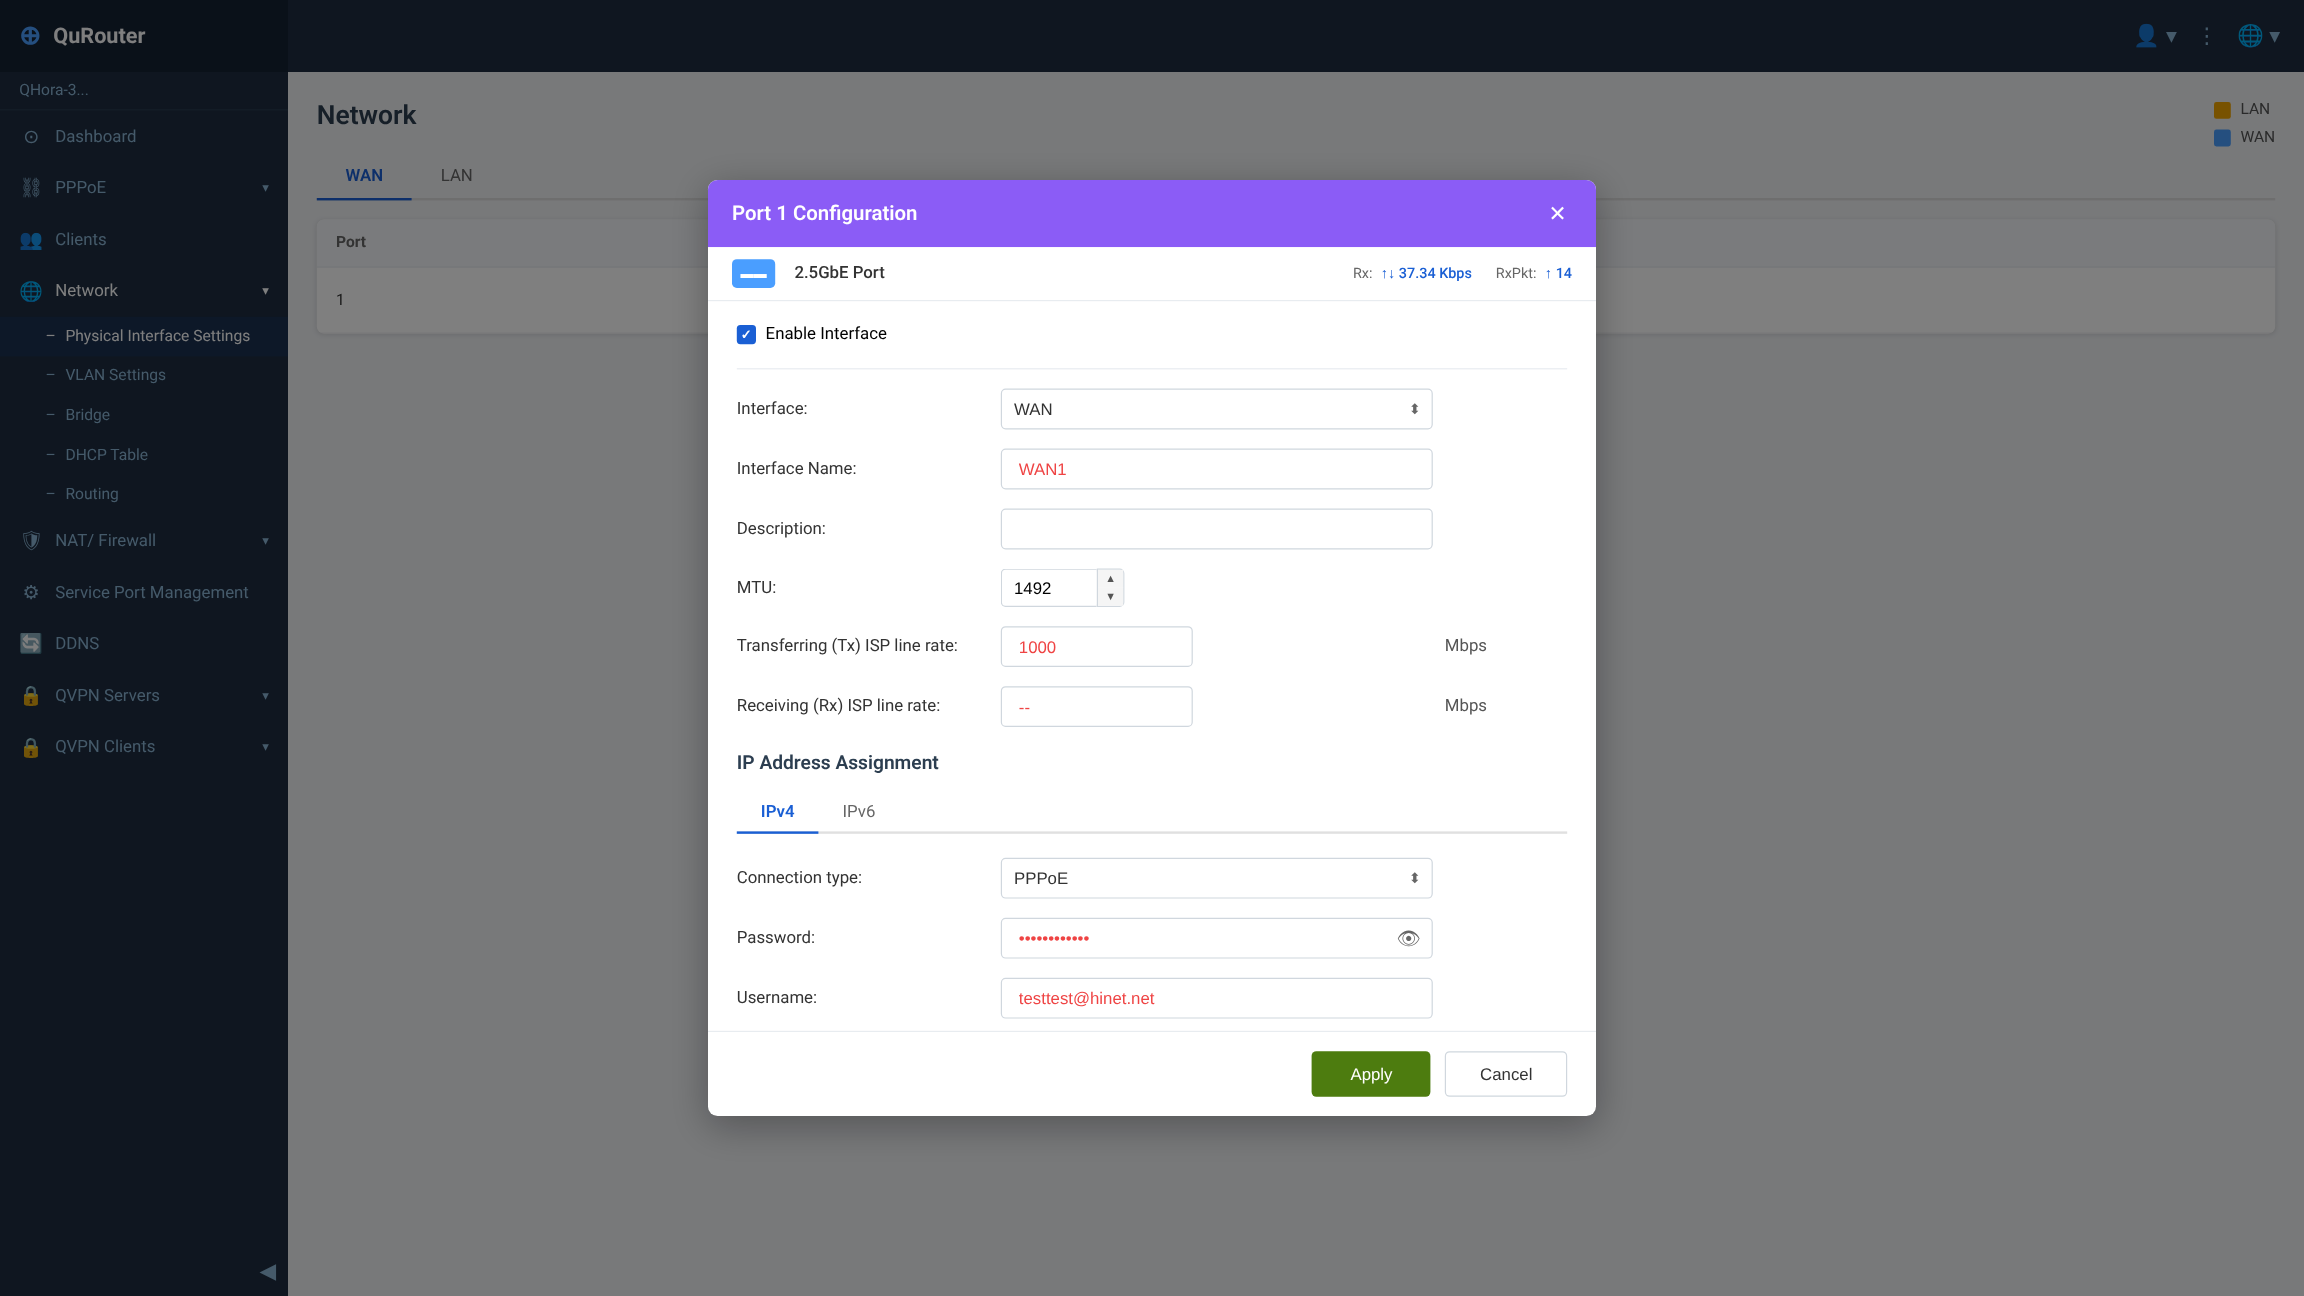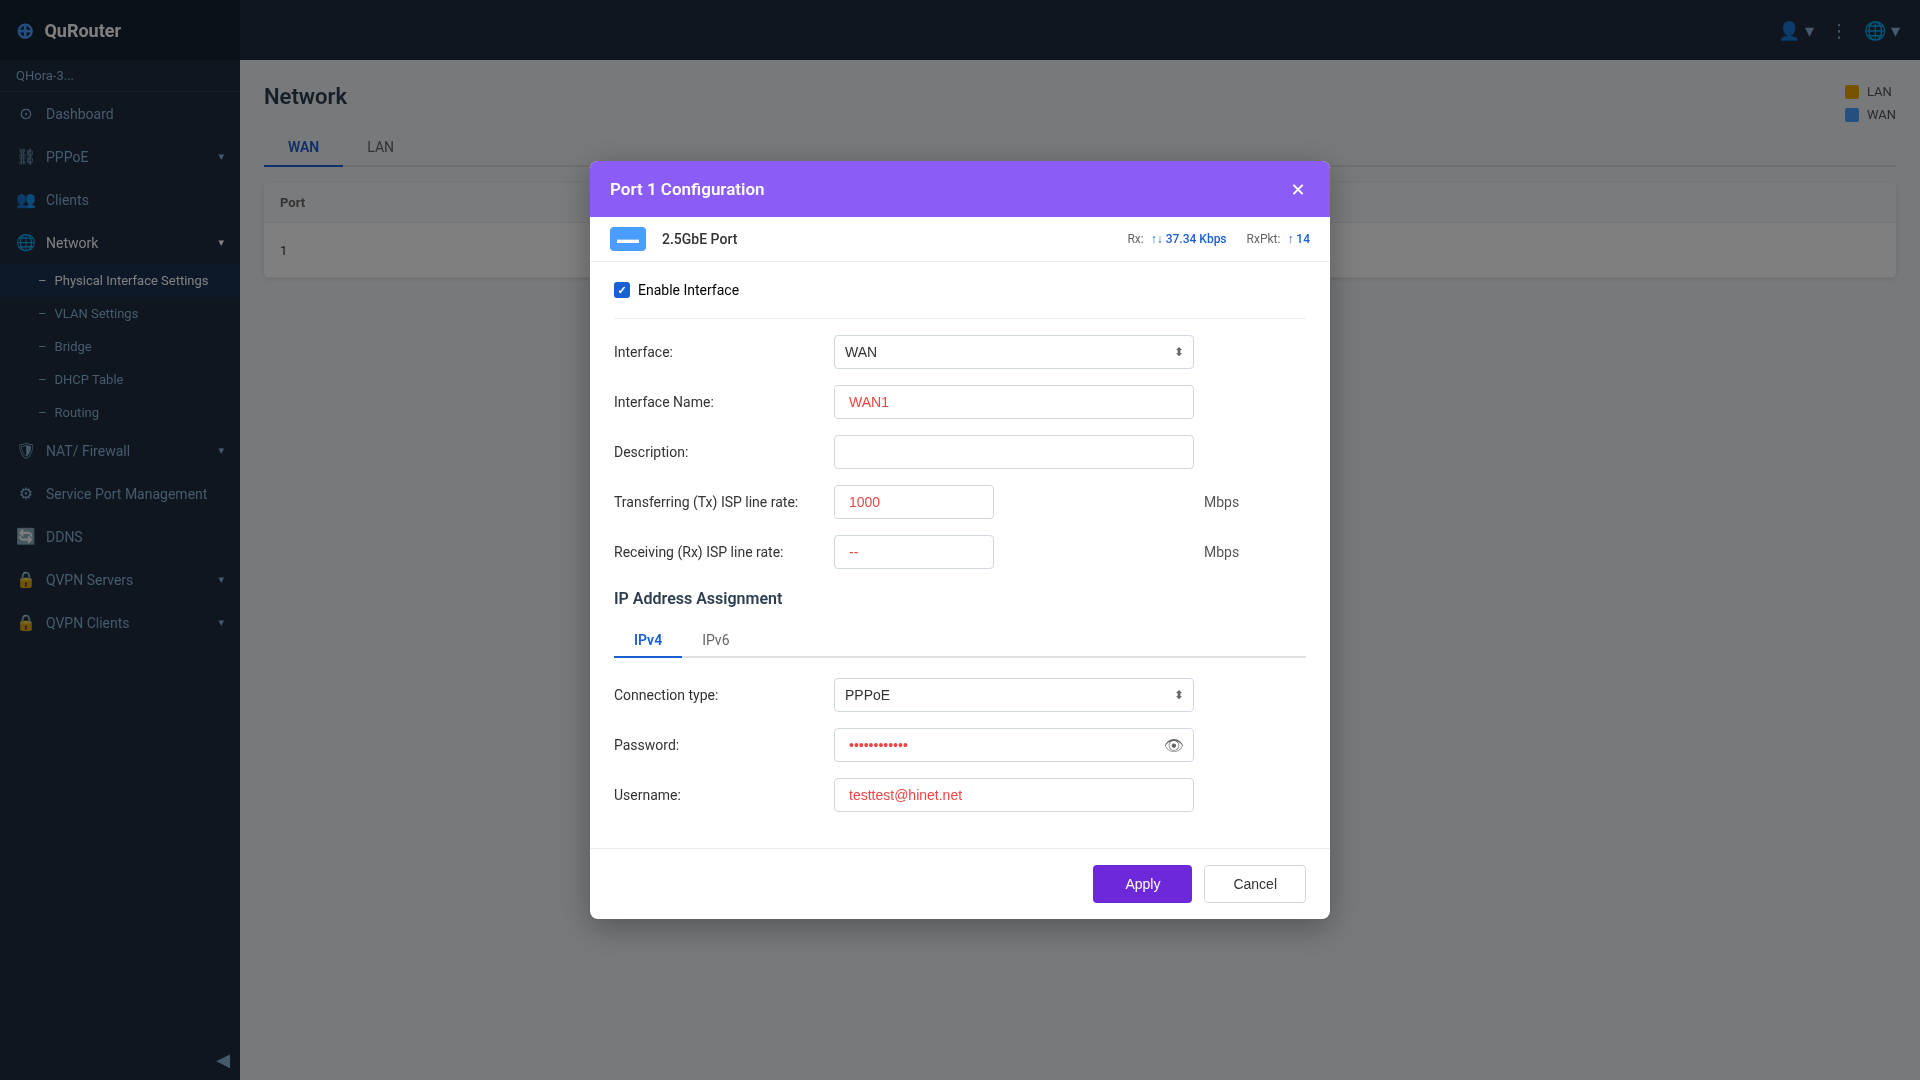--- a/index.html
+++ b/index.html
@@ -439,21 +439,21 @@
     
     .modal-footer {
       padding: 16px 24px;
       display: flex;
       justify-content: flex-end;
       gap: 12px;
       border-top: 1px solid #e8ecf0;
       flex-shrink: 0;
     }
     .btn-apply {
-      background: #6d28d9;
+      background: #4d7c0f;
       color: white;
       border: none;
       padding: 10px 32px;
       border-radius: 4px;
       font-size: 14px;
       cursor: pointer;
       font-weight: 500;
     }
     .btn-cancel {
       background: white;
@@ -659,20 +659,32 @@
         </div>
       </div>
 
       <div class="form-row">
         <label class="form-label">Description:</label>
         <div class="form-control">
           <input type="text" class="input-field" style="">
         </div>
       </div>
 
+      <div class="form-row">
+        <label class="form-label">MTU:</label>
+        <div class="form-control">
+          <div class="mtu-wrapper">
+            <input type="text" class="mtu-input" value="1492" style="">
+            <div class="mtu-spinners">
+              <button class="mtu-spinner-btn">▲</button>
+              <button class="mtu-spinner-btn">▼</button>
+            </div>
+          </div>
+        </div>
+      </div>
 
       <div class="form-row">
         <label class="form-label">Transferring (Tx) ISP line rate:</label>
         <div class="form-control">
           <input type="text" class="input-field" value="1000" style="width: 160px;">
         </div>
         <span class="form-unit">Mbps</span>
       </div>
 
       <div class="form-row">

